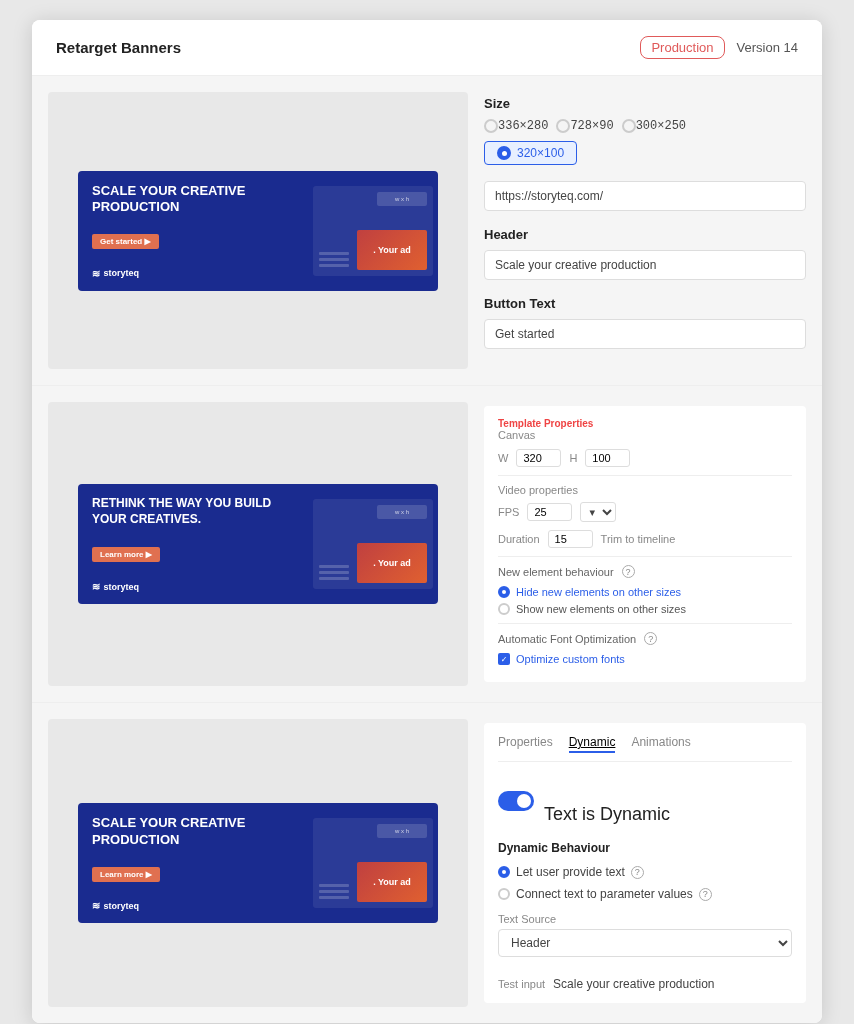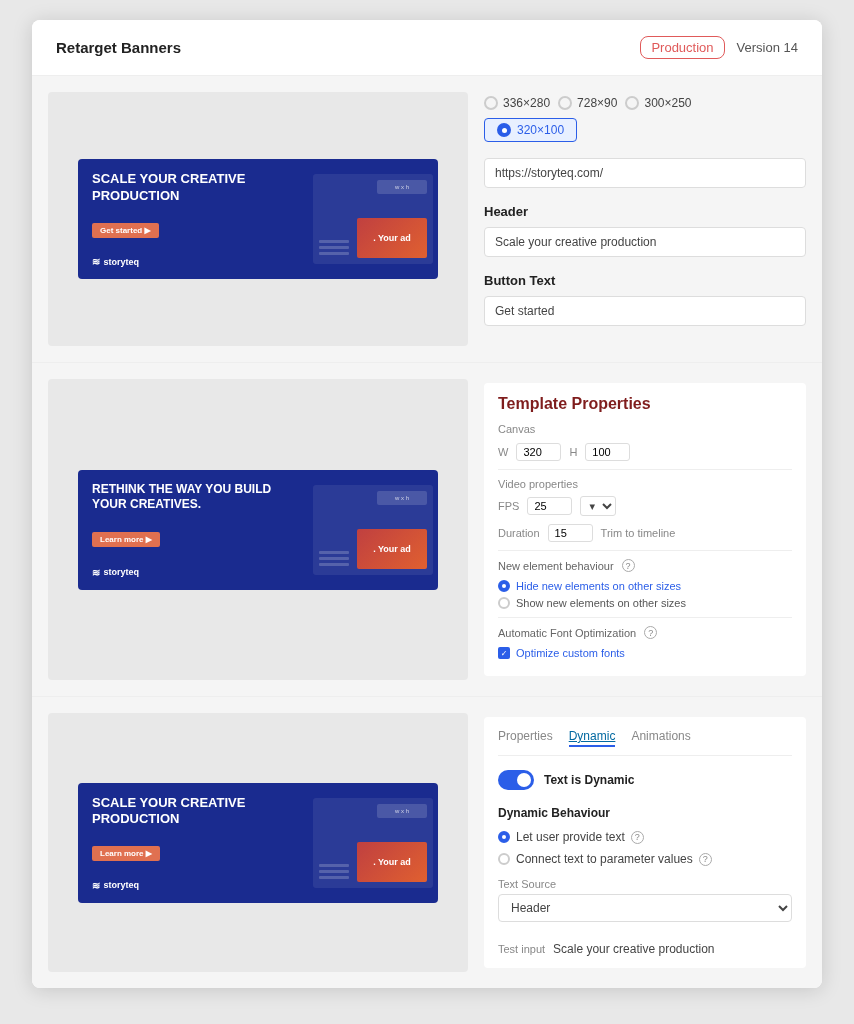--- a/index.html
+++ b/index.html
@@ -211,24 +211,24 @@
       margin-bottom: 8px;
     }
     .radio-options {
       display: flex;
       flex-wrap: wrap;
       gap: 8px;
     }
     .radio-option {
       display: flex;
       align-items: center;
-      gap: 5px;
       font-size: 12px;
       color: #444;
       cursor: pointer;
+      font-family: Liberation Mono, monospace;
     }
     .radio-circle {
       width: 14px;
       height: 14px;
       border-radius: 50%;
       border: 2px solid #ccc;
       display: flex;
       align-items: center;
       justify-content: center;
       flex-shrink: 0;
@@ -267,24 +267,23 @@
     }
 
     
     .template-props {
       background: #fff;
       border-radius: 4px;
       padding: 12px 14px;
       font-size: 12px;
     }
     .tp-title {
-      font-size: 16px;
+      font-size: 10px;
       font-weight: 600;
-      color: #7f1d1d;
-      margin-bottom: 10px;
+      color: #ef4444;
     }
     .tp-row {
       display: flex;
       align-items: center;
       gap: 8px;
       margin-bottom: 8px;
       color: #666;
     }
     .tp-row-label {
       font-size: 11px;
@@ -378,21 +377,21 @@
       border-bottom: 1px solid #eee;
       padding-bottom: 8px;
     }
     .dp-tab {
       font-size: 12px;
       color: #888;
       cursor: pointer;
       padding-bottom: 2px;
     }
     .dp-tab.active {
-      color: #0369a1;
+      color: #000000;
       border-bottom: 2px solid #2b5ee8;
       font-weight: 500;
     }
     .dp-toggle-row {
       display: flex;
       align-items: center;
       gap: 10px;
       margin-bottom: 16px;
     }
     .dp-toggle {
@@ -407,23 +406,24 @@
       content: '';
       position: absolute;
       right: 3px;
       top: 3px;
       width: 14px;
       height: 14px;
       background: #fff;
       border-radius: 50%;
     }
     .dp-toggle-label {
-      font-size: 12px;
-      font-weight: 700;
+      font-size: 18px;
+      font-weight: 400;
       color: #222;
+      margin-top: 28px;
     }
     .dp-section-title {
       font-size: 12px;
       font-weight: 600;
       color: #222;
       margin-bottom: 10px;
     }
     .dp-radio-row {
       display: flex;
       align-items: center;
@@ -508,20 +508,21 @@
               </div>
               <div class="your-ad-box">. Your ad</div>
             </div>
           </div>
         </div>
       </div>
     </div>
 
     <div class="controls-panel">
       <div class="control-group">
+        <div class="control-label">Size</div>
         <div class="radio-options">
           <label class="radio-option">
             <div class="radio-circle"></div>
             <span>336×280</span>
           </label>
           <label class="radio-option">
             <div class="radio-circle"></div>
             <span>728×90</span>
           </label>
           <label class="radio-option">

